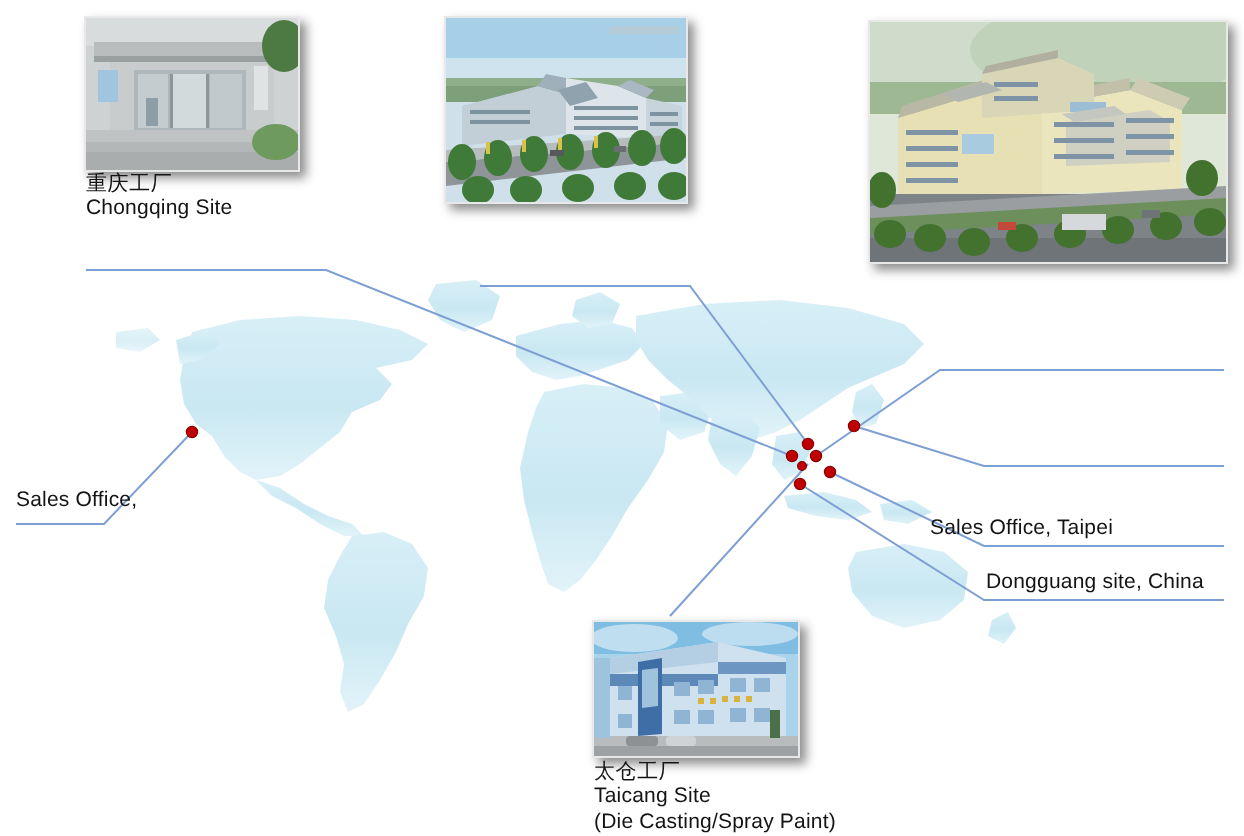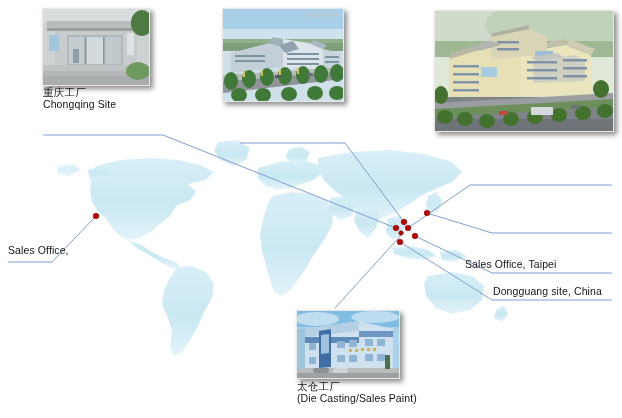--- a/index.html
+++ b/index.html
@@ -346,16 +346,17 @@
   <div class="label right" style="left:493px;top:285px;">
     <div>Dongguang site, China</div>
   </div>
 
   <div class="label" style="left:8px;top:244px;">
     <div>Sales Office,</div>
   </div>
 
   <div class="label" style="left:297px;top:380px;">
     <div class="cn">太仓工厂</div>
-    <div>(Die Casting/Sales Paint)</div>
+    <div>Taicang Site</div>
+    <div>(Die Casting/Spray Paint)</div>
   </div>
 
 </div>
 
 </body></html>

